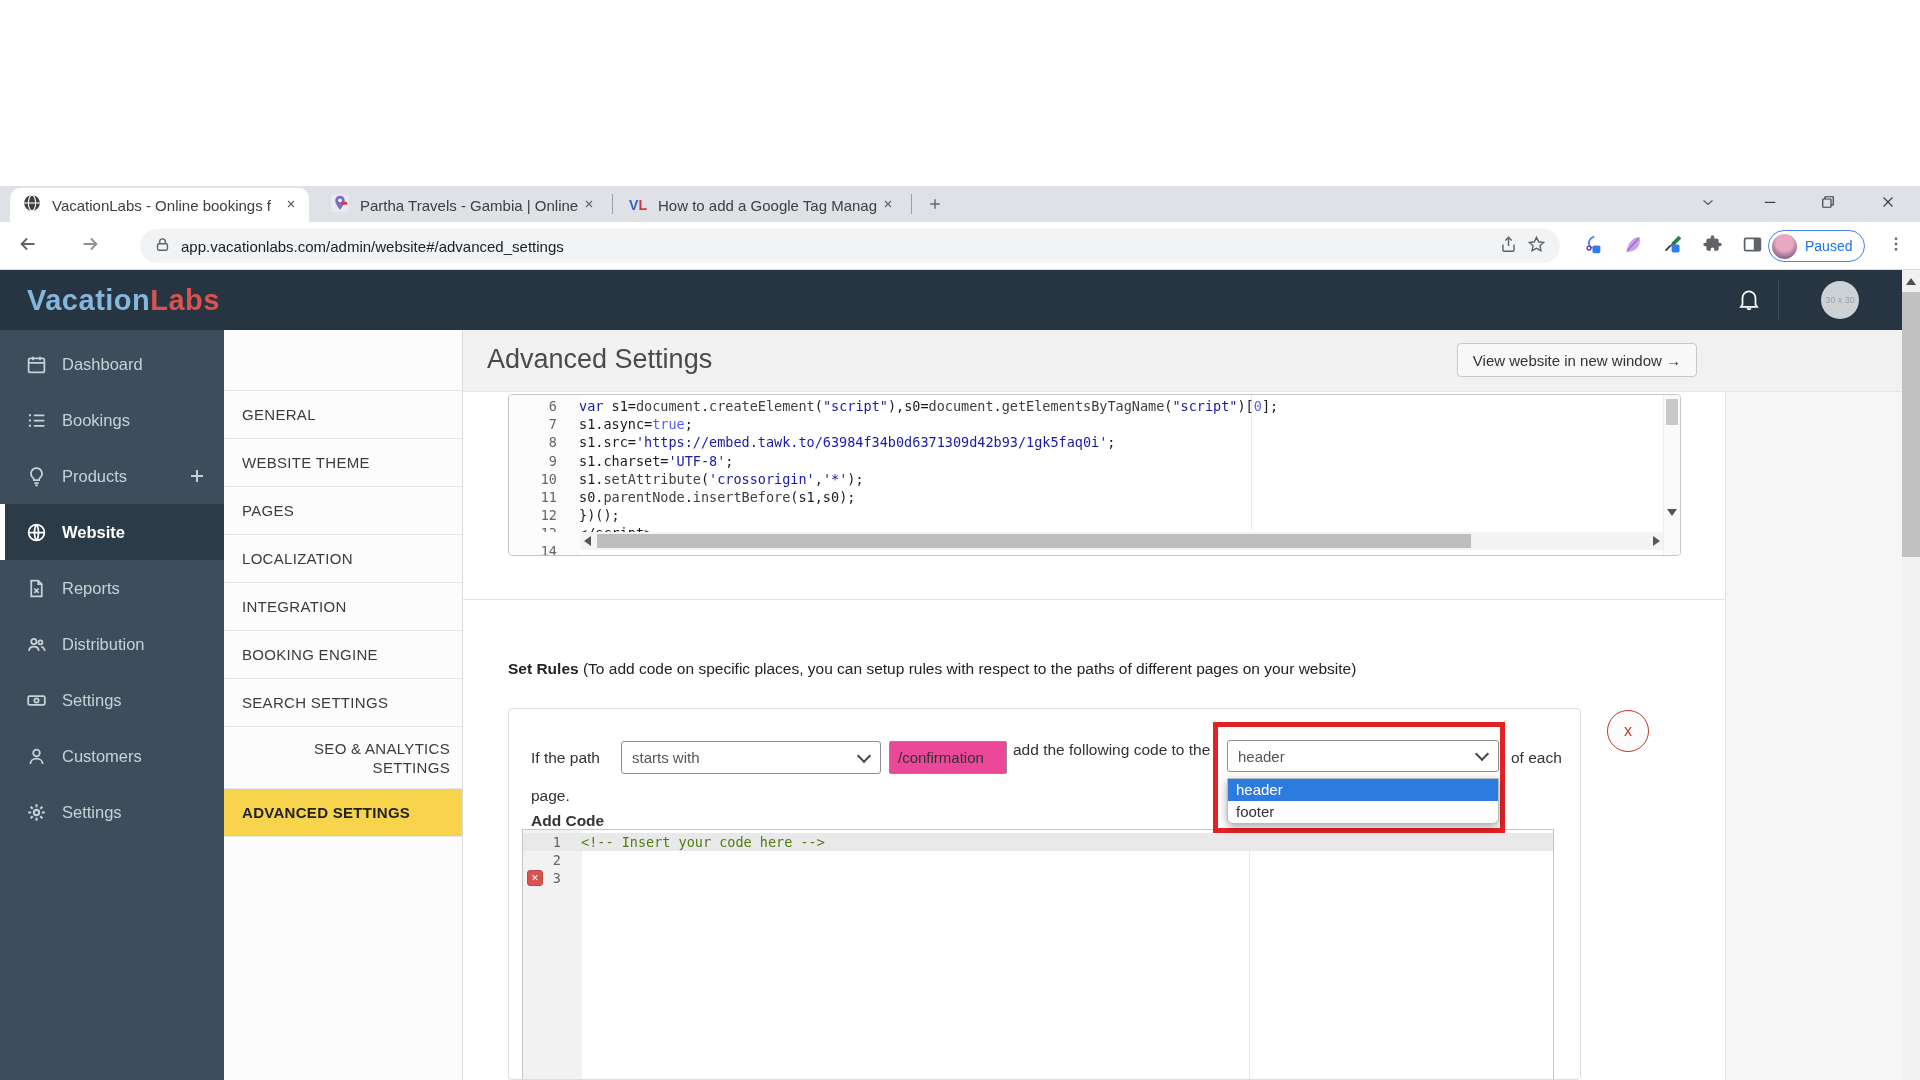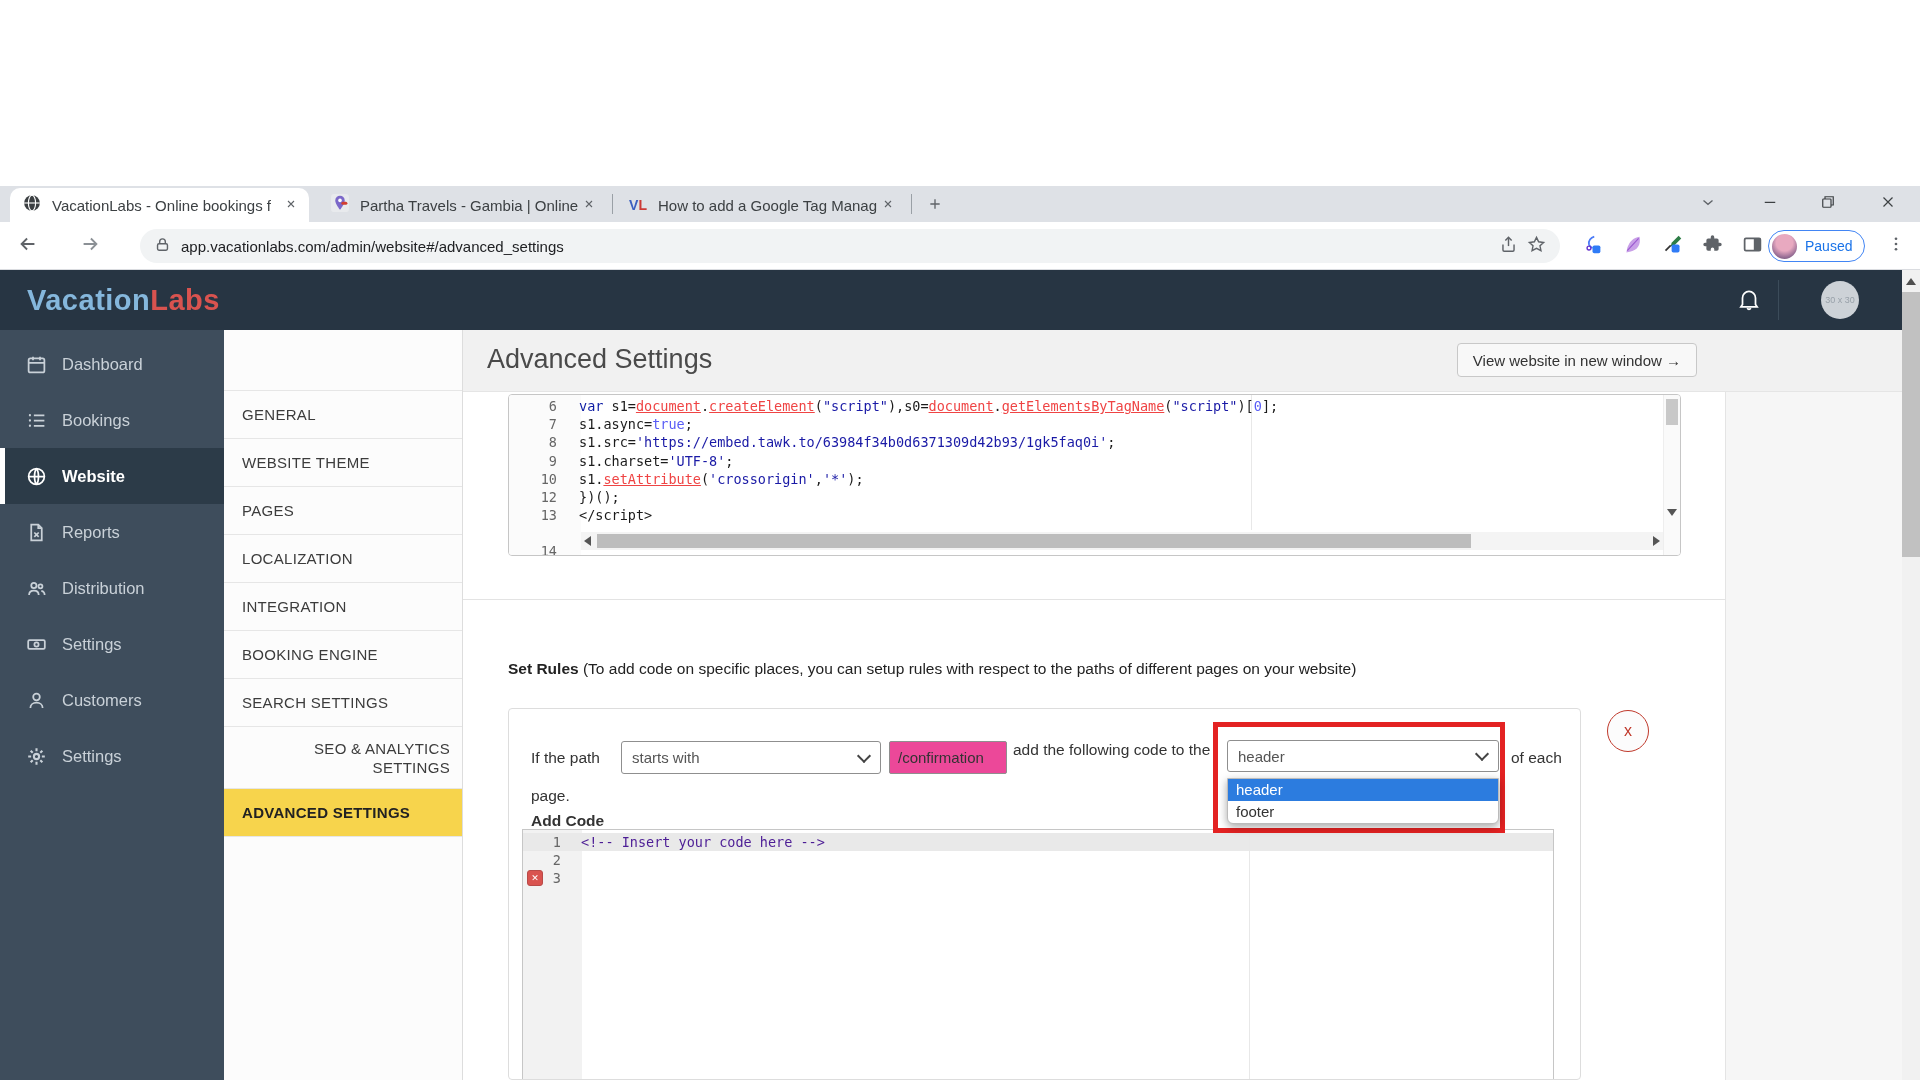--- a/index.html
+++ b/index.html
@@ -76,22 +76,22 @@
 
   
   .editor { position:absolute; background:#fff; border:1px solid #c6c6c6; border-radius:4px; font-family:"DejaVu Sans Mono", monospace; font-size:13.5px; }
   .ed-top { left:45px; top:64px; width:1173px; height:162px; overflow:hidden; }
   .gutterbg { position:absolute; left:0; top:0; bottom:0; background:#fbfbfb; }
   .printmargin { position:absolute; top:0; width:1px; background:#e8e8e8; }
   .crows { position:absolute; overflow:hidden; }
   .crow { display:flex; height:18.2px; line-height:18.2px; white-space:pre; }
   .lnum { width:60px; text-align:right; padding-right:12px; color:#666; flex:0 0 60px; }
   .ltext { padding-left:10px; }
-  .sg-kw { color:#0d1ca4; } .sg-fn { color:#ef4444;text-decoration:underline; } .sg-st { color:#1a1aa6; }
-  .sg-nu { color:#585cf6; } .sg-pl { color:#1b1b1b; } .sg-cm { color:#4c1d95; }
+  .sg-kw { color:#0d1ca4; } .sg-fn { color:#404040; } .sg-st { color:#1a1aa6; }
+  .sg-nu { color:#585cf6; } .sg-pl { color:#1b1b1b; } .sg-cm { color:#4d7c0f; }
 
   .vscroll { position:absolute; right:0; top:0; bottom:0; width:17px; background:#fafafa; border-left:1px solid #eee; }
   .vthumb { position:absolute; left:2px; right:2px; top:4px; height:26px; background:#c8c8c8; }
   .arr { width:0; height:0; position:absolute; }
   .arr-down { border-left:5px solid transparent; border-right:5px solid transparent; border-top:7px solid #555; left:3px; top:114px; }
   .hscroll { position:absolute; left:72px; right:17px; top:137px; height:18px; background:#f4f4f4; }
   .hthumb { position:absolute; top:2px; height:14px; background:#bdbdbd; }
   .arr-left { border-top:5px solid transparent; border-bottom:5px solid transparent; border-right:7px solid #555; left:3px; top:4px; }
   .arr-right { border-top:5px solid transparent; border-bottom:5px solid transparent; border-left:7px solid #555; right:3px; top:4px; }
   .gut14 { position:absolute; left:0; top:147px; }
@@ -313,20 +313,30 @@
       </div>
       <div class="side-item">
         <span class="sic"><span><svg viewBox="0 0 24 24" fill="none" stroke="currentColor" stroke-width="2">
               <path d="M9 6h12M9 12h12M9 18h12"></path>
               <circle cx="4.5" cy="6" r="1.3" fill="currentColor" stroke="none"></circle>
               <circle cx="4.5" cy="12" r="1.3" fill="currentColor" stroke="none"></circle>
               <circle cx="4.5" cy="18" r="1.3" fill="currentColor" stroke="none"></circle>
             </svg></span></span>
         <span>Bookings</span>
       </div>
+      <div class="side-item">
+        <span class="sic"><span><svg viewBox="0 0 24 24" fill="none" stroke="currentColor" stroke-width="2">
+              <path d="M12 2.5a6.2 6.2 0 0 0-4.2 10.8c.9.8 1.2 1.6 1.2 2.7h6c0-1.1.3-1.9 1.2-2.7A6.2 6.2 0 0 0 12 2.5z"></path>
+              <path d="M9.5 19.5h5M10.5 22h3"></path>
+            </svg></span></span>
+        <span>Products</span>
+        <span class="strail"><span><svg viewBox="0 0 24 24" fill="none" stroke="currentColor" stroke-width="2.6">
+              <path d="M12 4v16M4 12h16"></path>
+            </svg></span></span>
+      </div>
       <div class="side-item active">
         <span class="sic"><span><svg viewBox="0 0 24 24" fill="none" stroke="currentColor" stroke-width="2">
               <circle cx="12" cy="12" r="9"></circle>
               <path d="M3 12h18M12 3c3 3.5 3 14.5 0 18M12 3c-3 3.5-3 14.5 0 18"></path>
             </svg></span></span>
         <span>Website</span>
       </div>
       <div class="side-item">
         <span class="sic"><span><svg viewBox="0 0 24 24" fill="none" stroke="currentColor" stroke-width="2">
               <path d="M6 3h8l4 4v14H6z"></path>
@@ -409,20 +419,21 @@
 
     <div class="editor ed-top">
       <div class="gutterbg" style="width:72px"></div>
       <div class="printmargin" style="left:742px; bottom:25px"></div>
       <div class="crows" id="toprows" style="left:0; top:2px; right:17px; height:135px">
           <div class="crow" style="position: relative;"><span class="lnum">6</span><span class="ltext"><span class="sg-kw">var</span><span class="sg-pl"> s1=</span><span class="sg-fn">document</span><span class="sg-pl">.</span><span class="sg-fn">createElement</span><span class="sg-pl">(</span><span class="sg-st">"script"</span><span class="sg-pl">),s0=</span><span class="sg-fn">document</span><span class="sg-pl">.</span><span class="sg-fn">getElementsByTagName</span><span class="sg-pl">(</span><span class="sg-st">"script"</span><span class="sg-pl">)[</span><span class="sg-nu">0</span><span class="sg-pl">];</span></span></div>
           <div class="crow" style="position: relative;"><span class="lnum">7</span><span class="ltext"><span class="sg-pl">s1.async=</span><span class="sg-nu">true</span><span class="sg-pl">;</span></span></div>
           <div class="crow" style="position: relative;"><span class="lnum">8</span><span class="ltext"><span class="sg-pl">s1.src=</span><span class="sg-st">'https://embed.tawk.to/63984f34b0d6371309d42b93/1gk5faq0i'</span><span class="sg-pl">;</span></span></div>
           <div class="crow" style="position: relative;"><span class="lnum">9</span><span class="ltext"><span class="sg-pl">s1.charset=</span><span class="sg-st">'UTF-8'</span><span class="sg-pl">;</span></span></div>
           <div class="crow" style="position: relative;"><span class="lnum">10</span><span class="ltext"><span class="sg-pl">s1.</span><span class="sg-fn">setAttribute</span><span class="sg-pl">(</span><span class="sg-st">'crossorigin'</span><span class="sg-pl">,</span><span class="sg-st">'*'</span><span class="sg-pl">);</span></span></div>
+          <div class="crow" style="position: relative;"><span class="lnum">11</span><span class="ltext"><span class="sg-pl">s0.</span><span class="sg-fn">parentNode</span><span class="sg-pl">.</span><span class="sg-fn">insertBefore</span><span class="sg-pl">(s1,s0);</span></span></div>
           <div class="crow" style="position: relative;"><span class="lnum">12</span><span class="ltext"><span class="sg-pl">})();</span></span></div>
           <div class="crow" style="position: relative;"><span class="lnum">13</span><span class="ltext"><span class="sg-pl">&lt;/script&gt;</span></span></div>
         </div>
       <div class="gut14 crow"><span class="lnum">14</span></div>
       <div class="vscroll">
         <div class="vthumb"></div>
         <div class="arr arr-down"></div>
       </div>
       <div class="hscroll">
         <div class="arr arr-left"></div>

